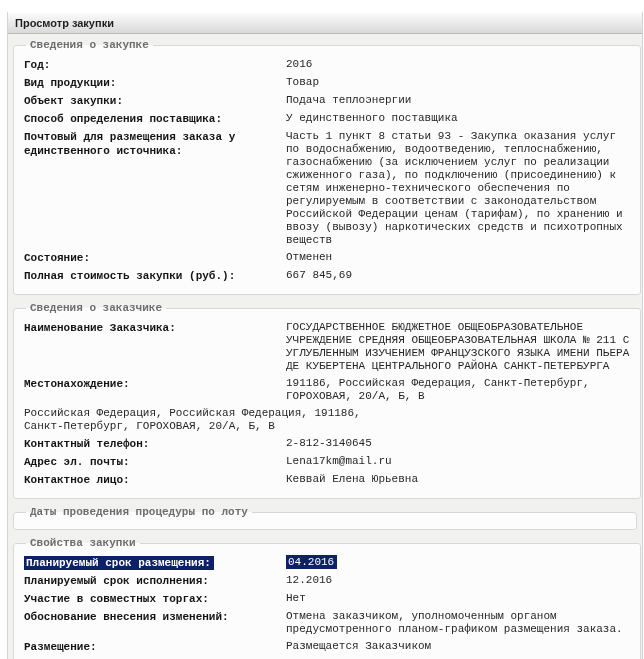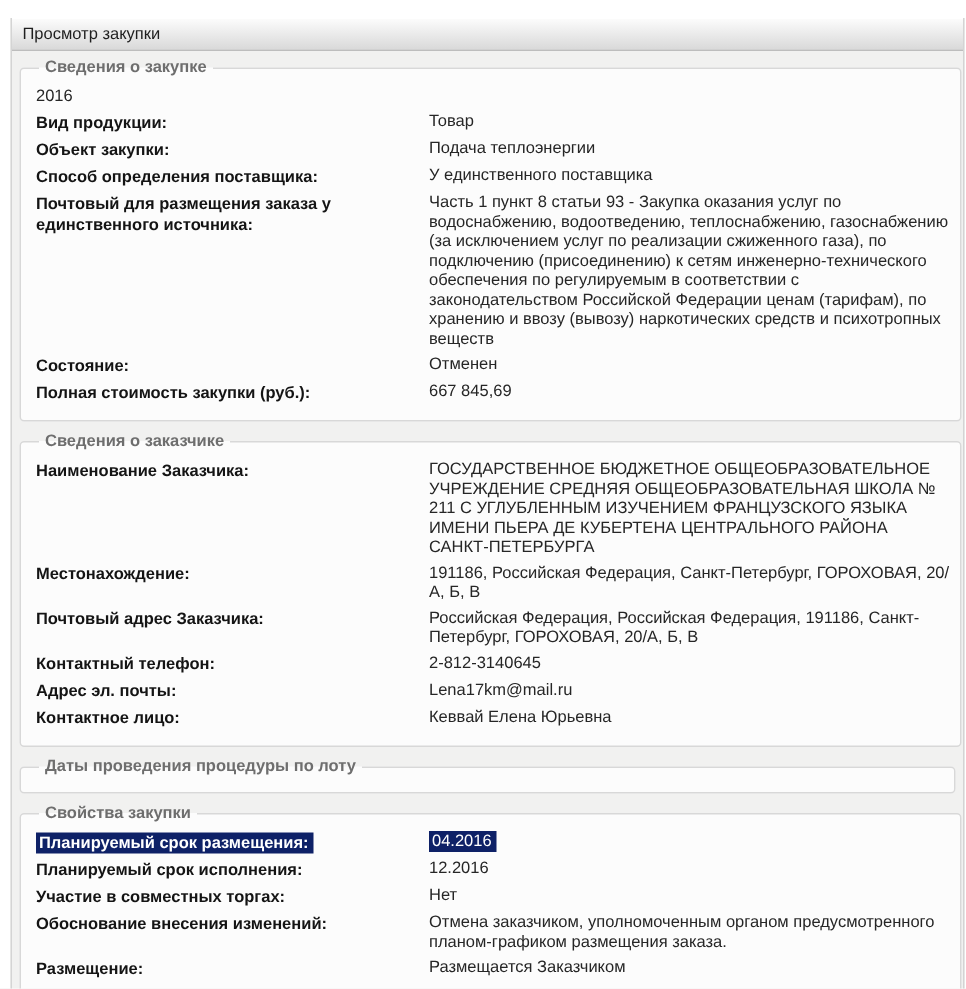--- a/index.html
+++ b/index.html
@@ -10,46 +10,47 @@
   }
   .panel {
     position:absolute; left:7px; top:12px; width:634px;
     background:#f1f1f0;
     border-left:1px solid #d4d4d4; border-right:1px solid #d4d4d4;
   }
   .gradbar {
     height:20px; line-height:20px;
     background:linear-gradient(#fbfbfb, #d9d9d9);
     border-top:1px solid #ffffff; border-bottom:1px solid #bdbdbd;
-    font-weight:normal; color:#1f1f1f; padding-left:7px;
+    font-weight:bold; color:#1f1f1f; padding-left:7px;
   }
   .content { padding:1px 3px 0 3px; }
   fieldset {
     border:1px solid #d8d8d8; border-radius:3px;
     background:#fcfcfc; margin:4px 2px 7px 2px;
-    padding:3px 6px 7px 10px; min-height:12px;
+    padding:3px 6px 7px 10px; min-height:12px;font-family:Liberation Mono, monospace;
   }
   legend { font-weight:bold; color:#6e6e6e; padding:0 4px; margin-left:2px; }
   .row { display:flex; margin:4px 0 4px 0; }
   .lbl { width:262px; flex-shrink:0; font-weight:bold; line-height:14px; color:#141414; }
   .val { width:348px; line-height:13px; color:#262626; }
   .hl  { background:#0e2167; color:#ffffff; padding:1px 3px 1px 2px;margin-top:37px; }
 </style>
 </head>
 <body>
 
 <div class="panel">
 
   <div class="gradbar">Просмотр закупки</div>
 
   <div class="content">
 
     <fieldset>
       <legend>Сведения о закупке</legend>
       <div class="row">
+        <div class="lbl">Год:</div>
         <div class="val">2016</div>
       </div>
       <div class="row">
         <div class="lbl">Вид продукции:</div>
         <div class="val">Товар</div>
       </div>
       <div class="row">
         <div class="lbl">Объект закупки:</div>
         <div class="val">Подача теплоэнергии</div>
       </div>
@@ -75,21 +76,20 @@
       <legend>Сведения о заказчике</legend>
       <div class="row">
         <div class="lbl">Наименование Заказчика:</div>
         <div class="val">ГОСУДАРСТВЕННОЕ БЮДЖЕТНОЕ ОБЩЕОБРАЗОВАТЕЛЬНОЕ УЧРЕЖДЕНИЕ СРЕДНЯЯ ОБЩЕОБРАЗОВАТЕЛЬНАЯ ШКОЛА № 211 С УГЛУБЛЕННЫМ ИЗУЧЕНИЕМ ФРАНЦУЗСКОГО ЯЗЫКА ИМЕНИ ПЬЕРА ДЕ КУБЕРТЕНА ЦЕНТРАЛЬНОГО РАЙОНА САНКТ-ПЕТЕРБУРГА</div>
       </div>
       <div class="row">
         <div class="lbl">Местонахождение:</div>
         <div class="val">191186, Российская Федерация, Санкт-Петербург, ГОРОХОВАЯ, 20/А, Б, В</div>
       </div>
       <div class="row">
-        <div class="lbl">Почтовый адрес Заказчика:</div>
         <div class="val">Российская Федерация, Российская Федерация, 191186, Санкт-Петербург, ГОРОХОВАЯ, 20/А, Б, В</div>
       </div>
       <div class="row">
         <div class="lbl">Контактный телефон:</div>
         <div class="val">2-812-3140645</div>
       </div>
       <div class="row">
         <div class="lbl">Адрес эл. почты:</div>
         <div class="val">Lena17km@mail.ru</div>
       </div>

